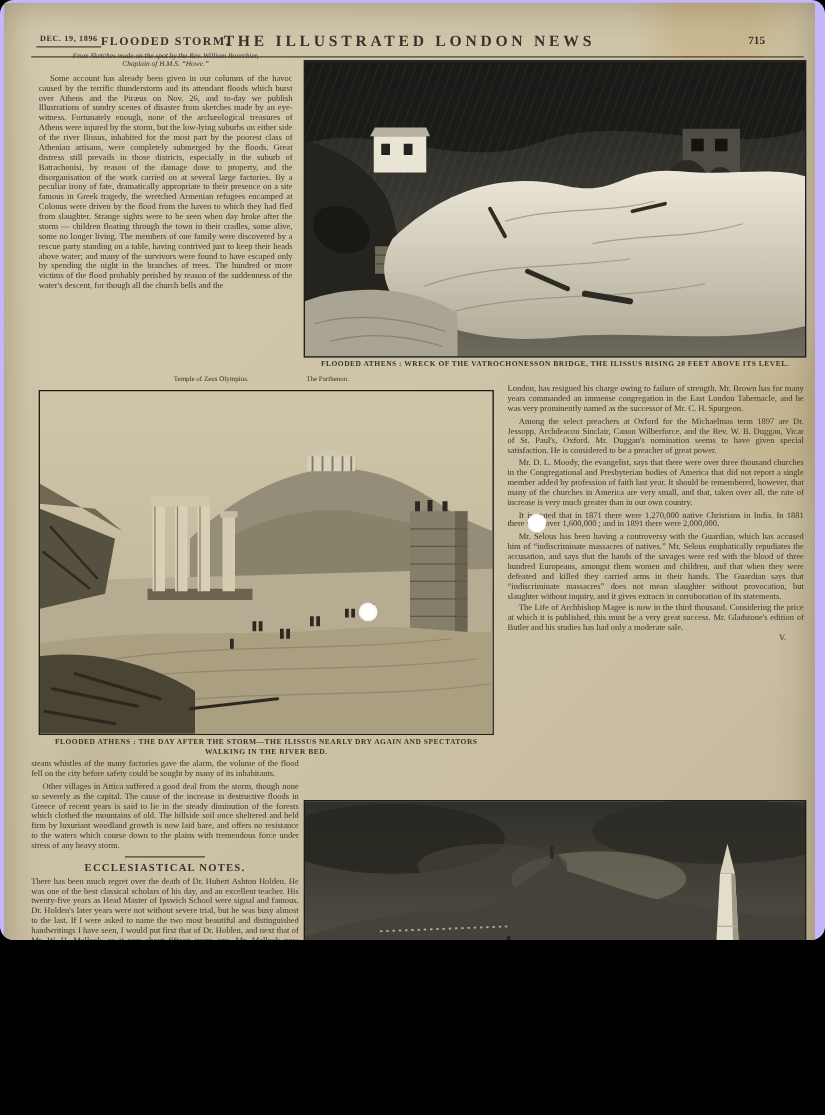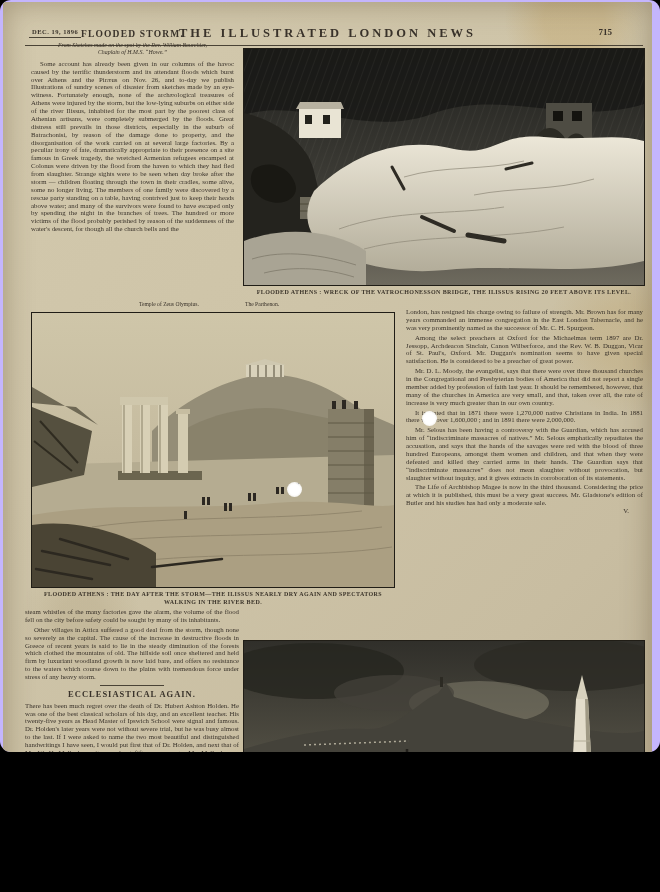--- a/index.html
+++ b/index.html
@@ -231,21 +231,21 @@
       <p>It is stated that in 1871 there were 1,270,000 native Christians in India. In 1881 there were over 1,600,000 ; and in 1891 there were 2,000,000.</p>
       <p>Mr. Selous has been having a controversy with the Guardian, which has accused him of “indiscriminate massacres of natives.” Mr. Selous emphatically repudiates the accusation, and says that the hands of the savages were red with the blood of three hundred Europeans, amongst them women and children, and that when they were defeated and killed they carried arms in their hands. The Guardian says that “indiscriminate massacres” does not mean slaughter without provocation, but slaughter without inquiry, and it gives extracts in corroboration of its statements.</p>
       <p>The Life of Archbishop Magee is now in the third thousand. Considering the price at which it is published, this must be a very great success. Mr. Gladstone's edition of Butler and his studies has had only a moderate sale.</p>
       <span class="sig">V.</span>
     </section>
 
     <section class="col-left-bottom body-text">
       <p class="noindent">steam whistles of the many factories gave the alarm, the volume of the flood fell on the city before safety could be sought by many of its inhabitants.</p>
       <p>Other villages in Attica suffered a good deal from the storm, though none so severely as the capital. The cause of the increase in destructive floods in Greece of recent years is said to lie in the steady diminution of the forests which clothed the mountains of old. The hillside soil once sheltered and held firm by luxuriant woodland growth is now laid bare, and offers no resistance to the waters which course down to the plains with tremendous force under stress of any heavy storm.</p>
       <div class="divider"></div>
-      <h2 class="notes-title">ECCLESIASTICAL AGAIN.</h2>
+      <h2 class="notes-title">ECCLESIASTICAL NOTES.</h2>
       <p class="noindent">There has been much regret over the death of Dr. Hubert Ashton Holden. He was one of the best classical scholars of his day, and an excellent teacher. His twenty-five years as Head Master of Ipswich School were signal and famous. Dr. Holden's later years were not without severe trial, but he was busy almost to the last. If I were asked to name the two most beautiful and distinguished handwritings I have seen, I would put first that of Dr. Holden, and next that of Mr. W. H. Mallock, as it was about fifteen years ago. Mr. Mallock now resembles most literary men in the fact that his penmanship is not much to boast of.</p>
       <p>The late Bishop Tufnell, who died recently at Chichester in the eighty-third year of his age, began his work at Brisbane with an episcopal income of £500. His career was varied and adventurous, and it is to be regretted that he has left no record of it.</p>
       <p>The Rev. Archibald G. Brown, of the East London Tabernacle, one of the leading Nonconformist ministers in</p>
     </section>
 
     <figure class="fig-bot">
       <svg width="400" height="222" viewBox="0 0 400 222">
         <defs>
           <linearGradient id="sky3" x1="0" y1="0" x2="0" y2="1">
             <stop offset="0" stop-color="#302f2a"></stop>

